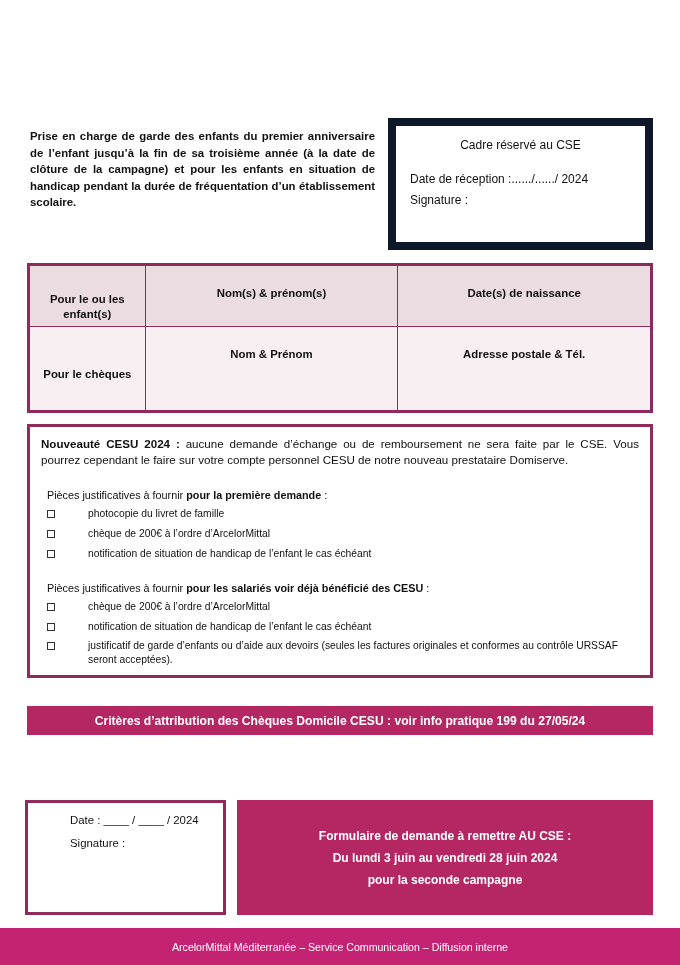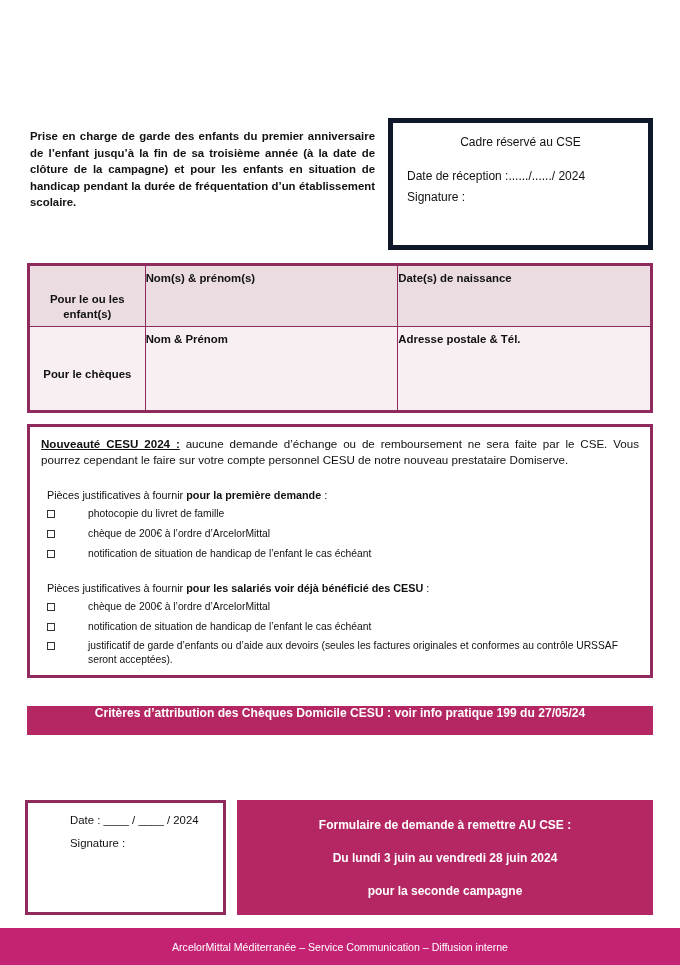--- a/index.html
+++ b/index.html
@@ -55,21 +55,21 @@
     font-weight: 700;
     line-height: 1.45;
     text-align: justify;
     color: #111;
   }
   .cse-box {
     position: absolute;
     left: 388px; top: 0px;
     width: 265px;
     height: 132px;
-    border: 5px solid #0f172a;
+    border: 8px solid #0f172a;
     background: #ffffff;
     padding: 12px 14px;
   }
   .cse-title {
     text-align: center;
     font-size: 12px;
     color: #111;
     margin-bottom: 20px;
   }
   .cse-line {
@@ -105,22 +105,22 @@
     display: flex;
     align-items: center;
     justify-content: center;
     height: 100%;
     line-height: 1.35;
   }
   .row-enfants .cell-label .lbl-inner { padding-top: 26px; align-items: flex-start; }
   .row-salarie .cell-label .lbl-inner { padding-top: 40px; align-items: flex-start; }
 
   .cell-head {
-    text-align: left;
-    padding-top: 6px;
+    text-align: center;
+    padding-top: 21px;
   }
   .col-mid { width: 254px; }
   .col-right { width: 255px; }
 
   
   .notice-box {
     position: absolute;
     left: 27px; top: 424px;
     width: 626px;
     height: 254px;
@@ -129,21 +129,20 @@
     padding: 9px 11px 0 11px;
   }
   .notice-para {
     font-size: 11.6px;
     line-height: 1.38;
     text-align: justify;
     color: #111;
   }
   .notice-strong {
     font-weight: 700;
-    text-decoration: underline;
   }
   .req-title {
     font-size: 10.8px;
     color: #111;
     margin-top: 21px;
     margin-bottom: 6px;
     padding-left: 6px;
   }
   .req-title b { font-weight: 700; }
   .req-list { list-style: none; padding-left: 6px; }
@@ -169,21 +168,21 @@
   .criteria {
     position: absolute;
     left: 27px; top: 706px;
     width: 626px;
     height: 29px;
     background: #B52763;
     color: #ffffff;
     font-size: 12.1px;
     font-weight: 700;
     display: flex;
-    align-items: flex-start;
+    align-items: center;
     justify-content: center;
     text-align: center;
   }
 
   
   .certify {
     position: absolute;
     left: 29px; top: 755px;
     width: 624px;
     font-size: 11.3px;
@@ -212,21 +211,21 @@
     position: absolute;
     left: 237px; top: 800px;
     width: 416px;
     height: 115px;
     background: #B52763;
     color: #ffffff;
     display: flex;
     flex-direction: column;
     align-items: center;
     justify-content: center;
-    gap: 19px;
+    gap: 8px;
     text-align: center;
   }
   .deadline-line {
     font-size: 12px;
     font-weight: 700;
   }
 
   
   .footer {
     position: absolute;

